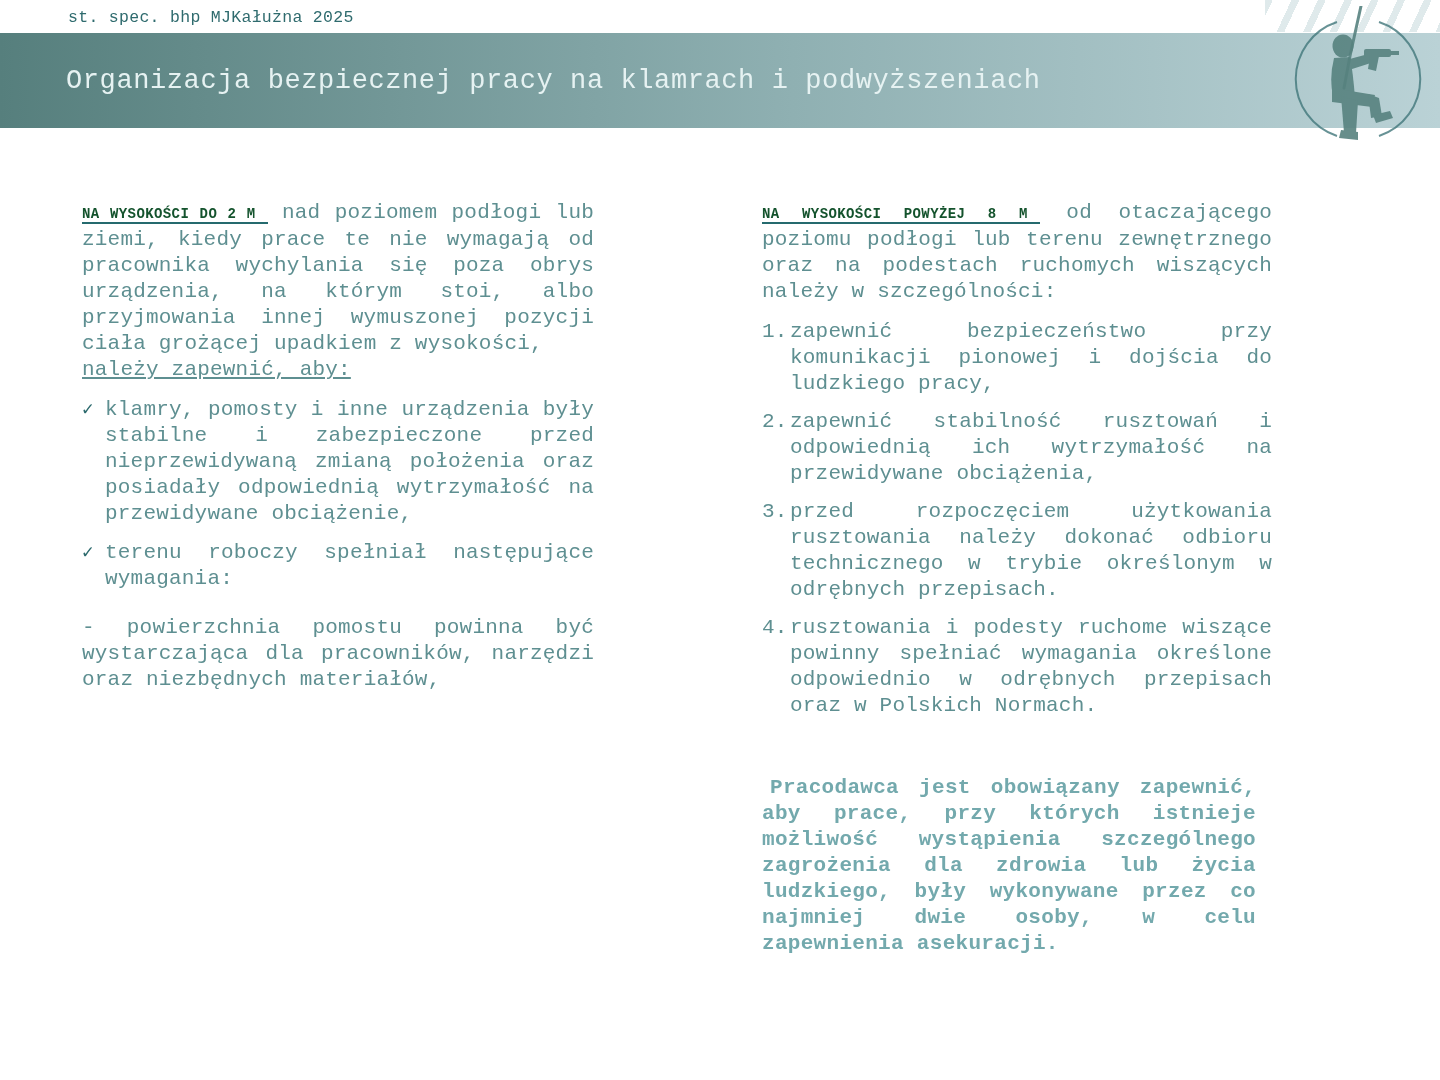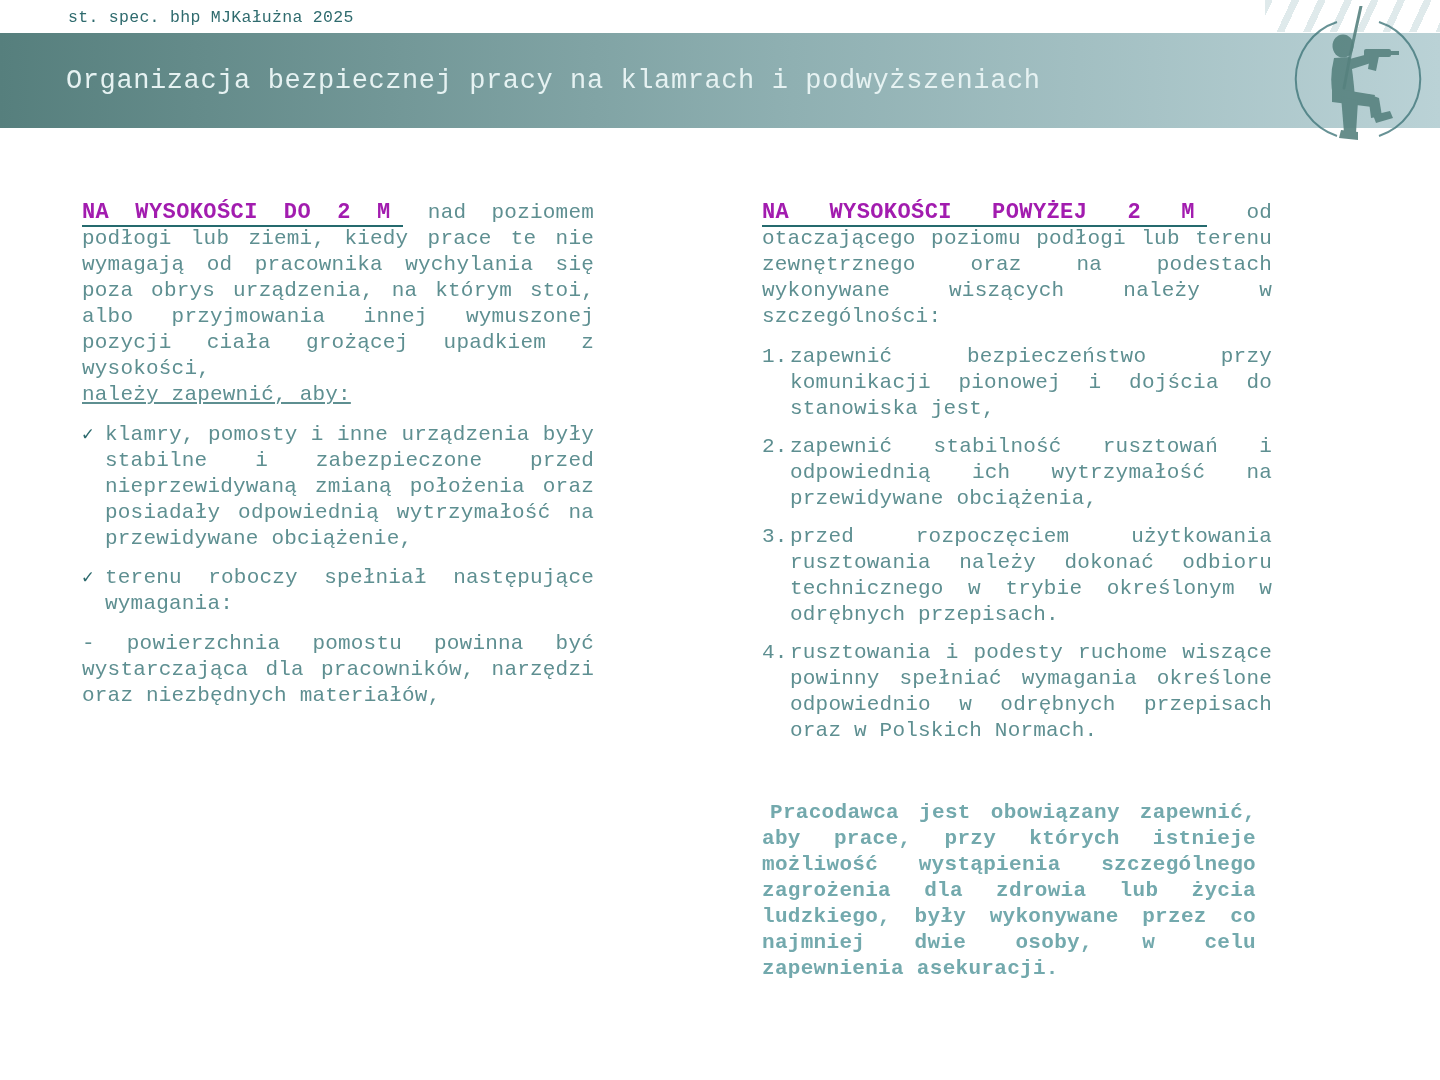--- a/index.html
+++ b/index.html
@@ -42,38 +42,38 @@
     position:absolute;top:200px;
     font-size:21px;line-height:26px;letter-spacing:0.2px;
     color:#5e8f91;
     text-align:justify;
   }
   .col-left{left:82px;width:512px;}
   .col-right{left:762px;width:510px;}
   .para{margin:0;}
   .strong-u{
     font-weight:700;
-    color:#a21caf;
-    font-size:22px;
+    color:#14532d;
+    font-size:14px;
     letter-spacing:0.4px;
     border-bottom:2px solid #256a6e;
     padding-right:12px;
   }
   .subheading{
     display:inline-block;
     text-decoration:underline;
   }
   .check-list{margin:14px 0 0 0;padding:0;list-style:none;}
   .check-item{display:flex;margin:0 0 13px 0;}
   .check-mark{
     flex:none;width:23px;
     color:#2c6a6d;font-weight:700;font-size:19px;
   }
   .check-text{flex:1;text-align:justify;}
-  .dash-para{margin:14px 0 0 0;}
+  .dash-para{margin:23px 0 0 0;}
   .num-list{margin:14px 0 0 0;padding:0;}
   .num-item{display:flex;margin:0 0 12px 0;}
   .num-label{flex:none;width:28px;}
   .num-text{flex:1;text-align:justify;}
   .note-bold{
     margin:56px 16px 0 0;
     font-weight:700;
     color:#73a9ad;
     text-indent:8px;
     letter-spacing:0.3px;
@@ -134,26 +134,26 @@
       <li class="check-item">
         <span class="check-mark">✓</span>
         <span class="check-text">terenu roboczy spełniał następujące wymagania:</span>
       </li>
     </ul>
 
     <p class="dash-para">- powierzchnia pomostu powinna być wystarczająca dla pracowników, narzędzi oraz niezbędnych materiałów,</p>
   </div>
 
   <div class="col col-right">
-    <p class="para"><span class="strong-u">NA WYSOKOŚCI POWYŻEJ 2 M</span> <span>od otaczającego poziomu podłogi lub terenu zewnętrznego oraz na podestach wykonywane wiszących należy w szczególności:</span></p>
+    <p class="para"><span class="strong-u">NA WYSOKOŚCI POWYŻEJ 8 M</span> <span>od otaczającego poziomu podłogi lub terenu zewnętrznego oraz na podestach ruchomych wiszących należy w szczególności:</span></p>
 
     <div class="num-list">
       <div class="num-item">
         <span class="num-label">1.</span>
-        <span class="num-text">zapewnić bezpieczeństwo przy komunikacji pionowej i dojścia do stanowiska jest,</span>
+        <span class="num-text">zapewnić bezpieczeństwo przy komunikacji pionowej i dojścia do ludzkiego pracy,</span>
       </div>
       <div class="num-item">
         <span class="num-label">2.</span>
         <span class="num-text">zapewnić stabilność rusztowań i odpowiednią ich wytrzymałość na przewidywane obciążenia,</span>
       </div>
       <div class="num-item">
         <span class="num-label">3.</span>
         <span class="num-text">przed rozpoczęciem użytkowania rusztowania należy dokonać odbioru technicznego w trybie określonym w odrębnych przepisach.</span>
       </div>
       <div class="num-item">

